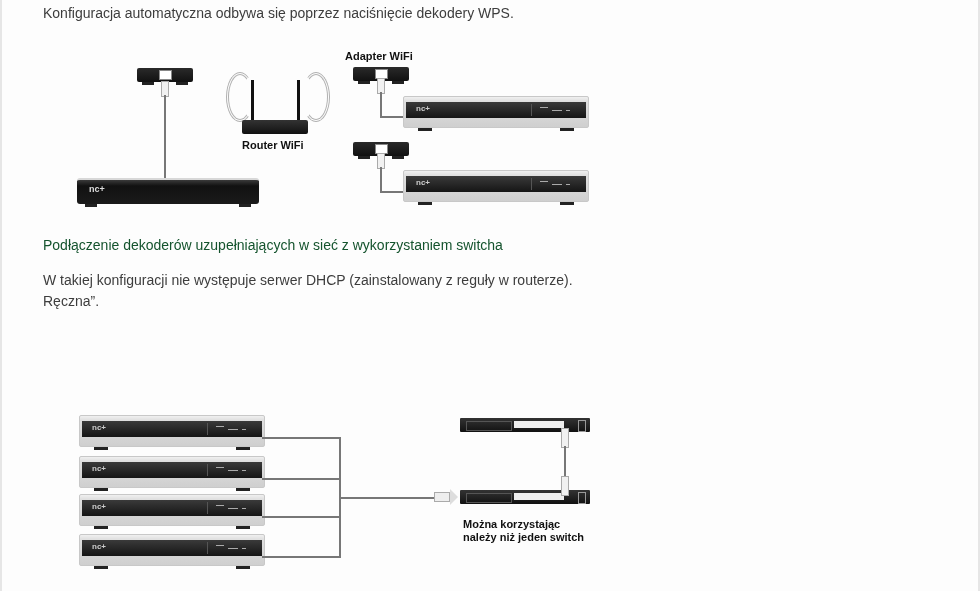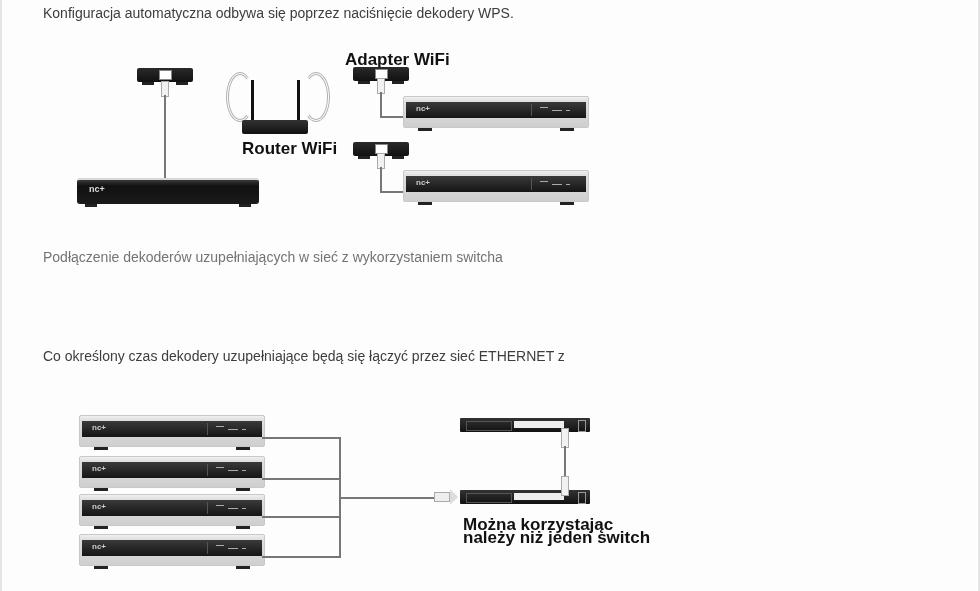--- a/index.html
+++ b/index.html
@@ -7,24 +7,24 @@
     width: 980px; height: 591px; overflow: hidden;
     background: #fdfdfd;
     font-family: "Liberation Sans", sans-serif;
     color: #3c3c3c;
     position: relative;
   }
   .border-left { position: absolute; left: 0; top: 0; width: 2px; height: 591px; background: #e6e6e6; }
   .border-right { position: absolute; right: 0; top: 0; width: 2px; height: 591px; background: #e6e6e6; }
   .para { position: absolute; left: 43px; font-size: 14px; line-height: 21px; color: #3d3d3d; margin: 0; white-space: nowrap; }
   .p-wps { top: 3px; }
-  .p-heading { top: 235px; color: #737373; margin-top: 12px; }
+  .p-heading { top: 235px; color: #14532d; }
   .p-dhcp { top: 270px; }
   .p-ethernet { top: 346px; }
-  .label-bold { position: absolute; font-weight: bold; font-size: 17px; color: #111; white-space: nowrap; }
+  .label-bold { position: absolute; font-weight: bold; font-size: 11px; color: #111; white-space: nowrap; }
 
   
   .adapter {
     position: absolute; width: 56px; height: 14px; background: linear-gradient(#2a2a2a, #111);
     border-radius: 2px;
   }
   .adapter::before, .adapter::after {
     content: ""; position: absolute; bottom: -3px; width: 12px; height: 3px; background: #222;
   }
   .adapter::before { left: 5px; } .adapter::after { right: 5px; }
@@ -135,24 +135,25 @@
           <span style="left:34px;top:6px;width:4px"></span>
         </div>
       </div>
     <div class="feet"></div>
   </div>
 </div>
 
 <p class="para p-heading">Podłączenie dekoderów uzupełniających w sieć z wykorzystaniem switcha</p>
 
 <div class="para p-dhcp">
+  <div>W takiej konfiguracji nie występuje serwer DHCP (zainstalowany z reguły w routerze).</div>
+  <div>Ręczna”.</div>
 </div>
 
 <div class="para p-ethernet">
-  <div>Co określony czas dekodery uzupełniające będą się  łączyć przez sieć ETHERNET  z</div>
 </div>
 
 <div>
   <div class="decoder" style="left:79px;top:415px;">
     <div class="face">
         <span class="brand">nc+</span>
       <div class="ctrl">
           <span style="left:8px;top:3px;width:8px"></span>
           <span style="left:20px;top:6px;width:10px"></span>
           <span style="left:34px;top:6px;width:4px"></span>

